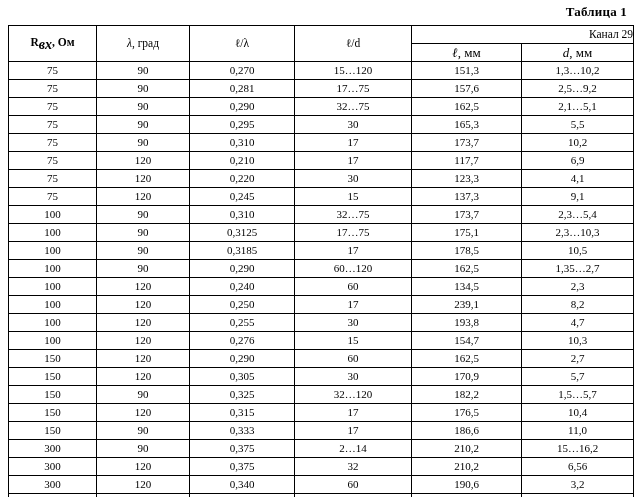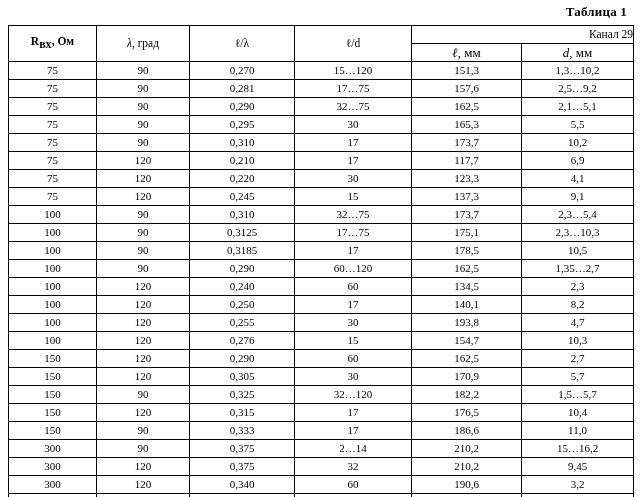--- a/index.html
+++ b/index.html
@@ -56,21 +56,21 @@
     line-height: 19px;
     font-size: 13px;
   }
   .outer-left { border-left-width: 2px; }
   .outer-right { border-right-width: 2px; }
   .thick-bottom td { border-bottom-width: 2px; }
   .hdr-main td, .hdr-sub td { border-top-width: 2px; }
   .hdr-sub td { border-top-width: 1px; }
   .hdr-main td.chan { border-bottom-width: 1px; text-align: right; }
   .hdr-sub td { border-bottom-width: 2px; }
-  .sub { font-size: 12px; vertical-align: sub; }
+  .sub { font-size: 14px; vertical-align: sub; font-style: italic; }
   .ital { font-style: italic; }
   col.c0 { width: 88px; }
   col.c1 { width: 93px; }
   col.c2 { width: 105px; }
   col.c3 { width: 117px; }
   col.c4 { width: 110px; }
   col.c5 { width: 112px; }
   .nowrap { white-space: nowrap; }
 </style>
 </head>
@@ -211,21 +211,21 @@
           <td>0,240</td>
           <td>60</td>
           <td>134,5</td>
           <td class="outer-right">2,3</td>
         </tr>
         <tr>
           <td class="outer-left">100</td>
           <td>120</td>
           <td>0,250</td>
           <td>17</td>
-          <td>140,1</td>
+          <td>239,1</td>
           <td class="outer-right">8,2</td>
         </tr>
         <tr>
           <td class="outer-left">100</td>
           <td>120</td>
           <td>0,255</td>
           <td>30</td>
           <td>193,8</td>
           <td class="outer-right">4,7</td>
         </tr>
@@ -284,21 +284,21 @@
           <td>2…14</td>
           <td>210,2</td>
           <td class="outer-right">15…16,2</td>
         </tr>
         <tr>
           <td class="outer-left">300</td>
           <td>120</td>
           <td>0,375</td>
           <td>32</td>
           <td>210,2</td>
-          <td class="outer-right">9,45</td>
+          <td class="outer-right">6,56</td>
         </tr>
         <tr>
           <td class="outer-left">300</td>
           <td>120</td>
           <td>0,340</td>
           <td>60</td>
           <td>190,6</td>
           <td class="outer-right">3,2</td>
         </tr>
         <tr class="thick-bottom">

